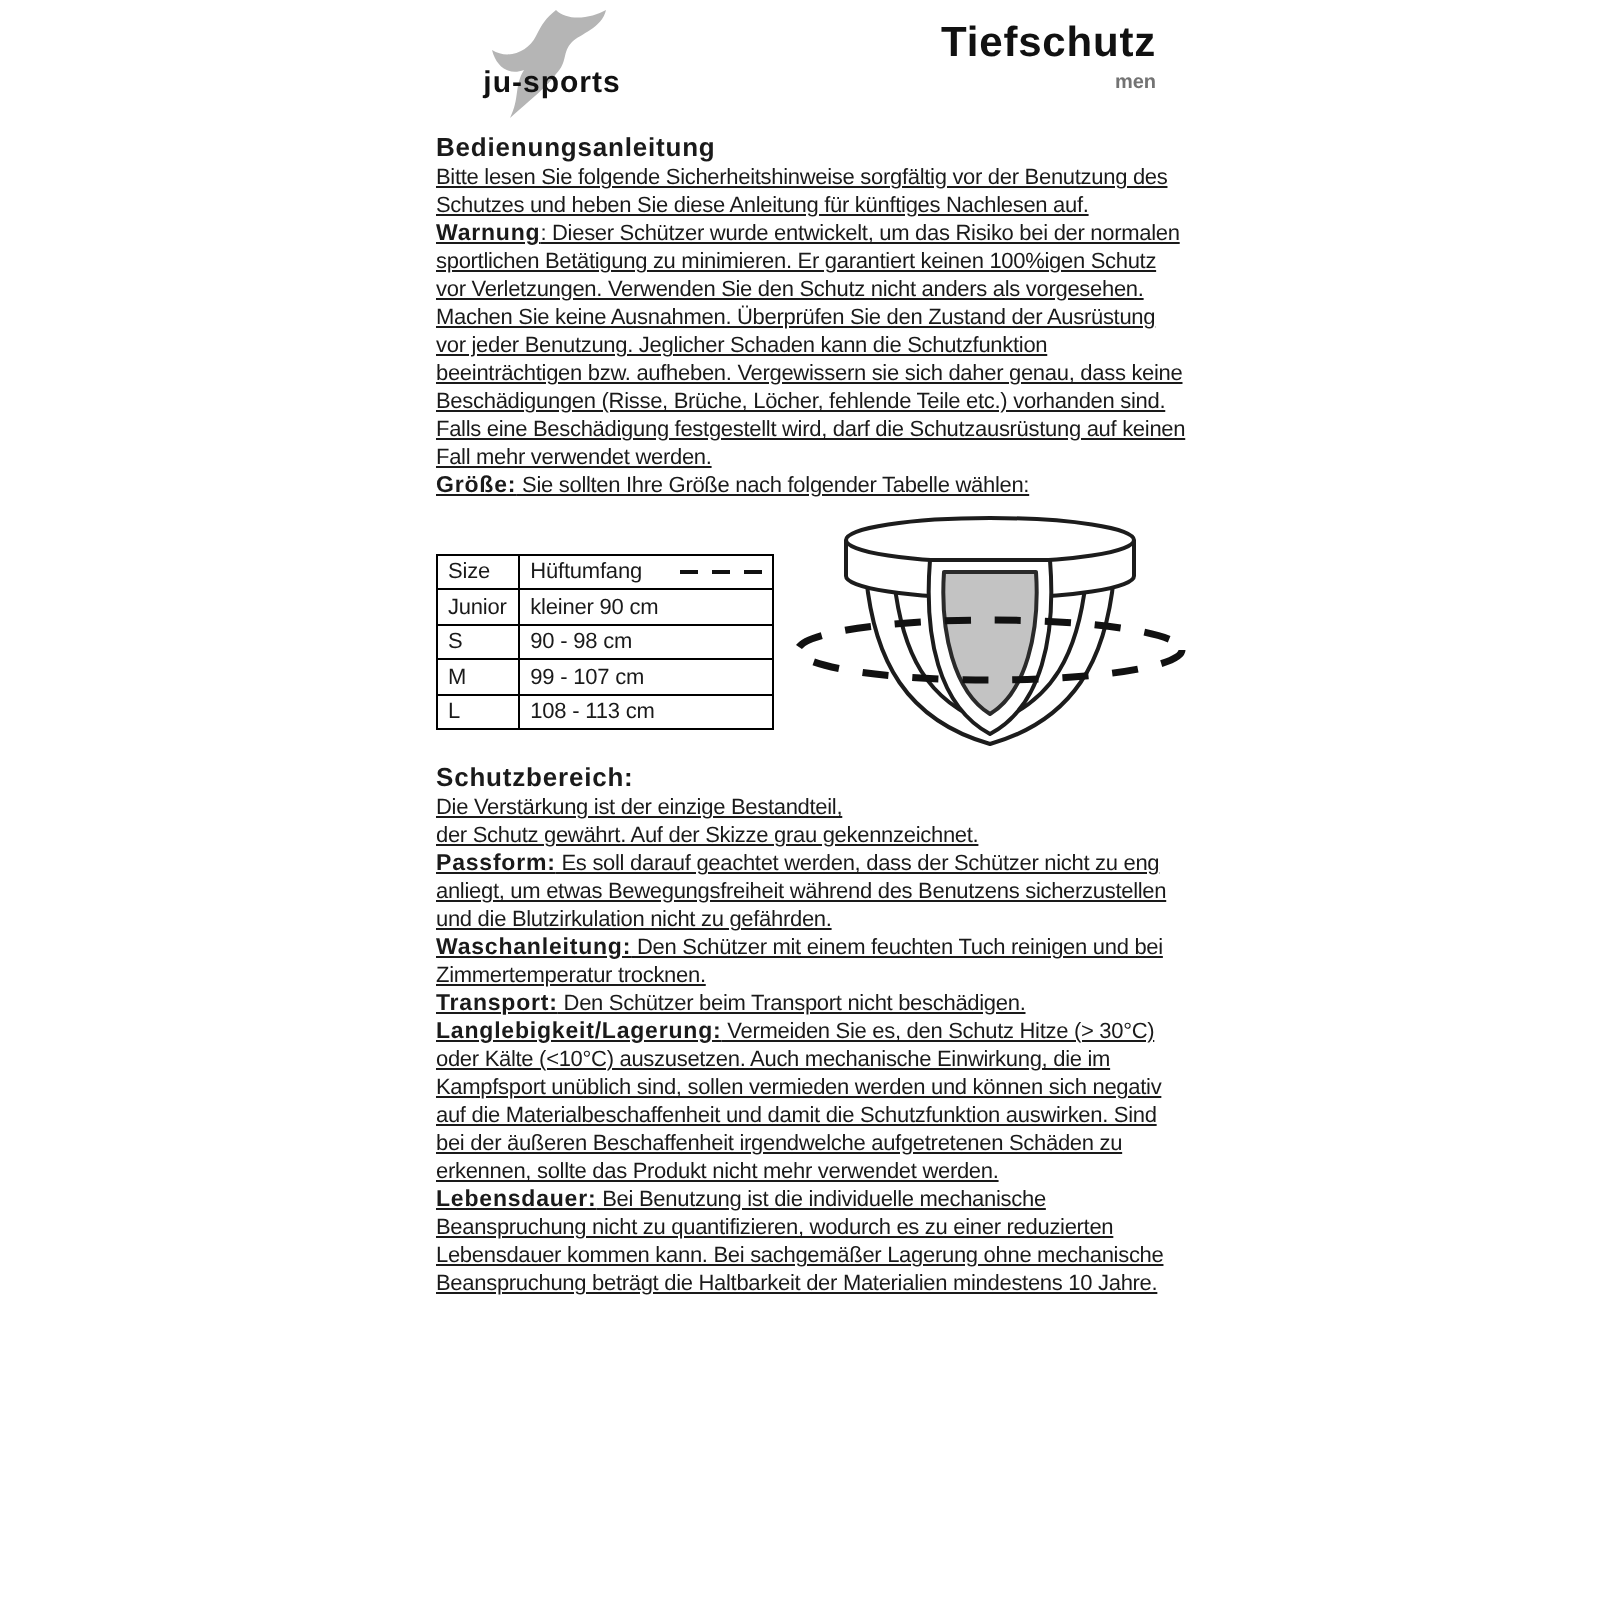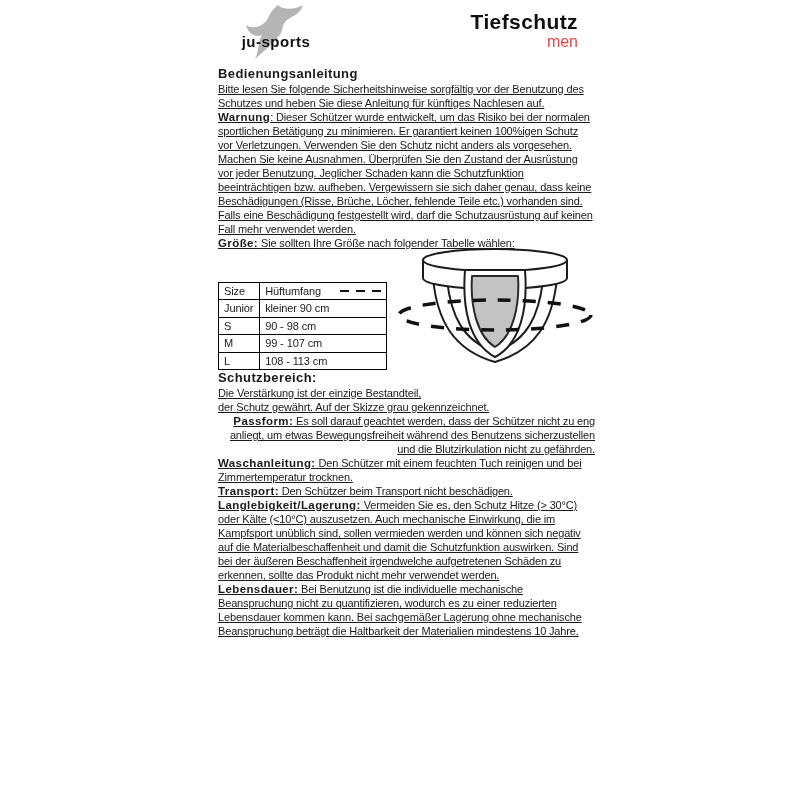--- a/index.html
+++ b/index.html
@@ -6,42 +6,42 @@
   .page{position:relative;width:800px;height:800px;background:#ffffff;overflow:hidden;
         font-family:"Liberation Sans",sans-serif;color:#1a1a1a;}
 
   
   .logo{position:absolute;left:220px;top:4px;width:112px;height:56px;}
   .logo svg{position:absolute;left:24px;top:0;width:64px;height:56px;}
   .brand{position:absolute;left:0;top:29px;width:112px;text-align:center;
          font-weight:bold;font-size:15px;letter-spacing:.5px;color:#111;}
   .titlebox{position:absolute;right:222px;top:10px;text-align:right;}
   .title{font-size:21px;font-weight:bold;letter-spacing:.4px;color:#111;line-height:24px;}
-  .subtitle{font-size:16px;color:#ef4444;line-height:15px;}
+  .subtitle{font-size:10px;color:#737373;line-height:15px;font-weight:bold;}
 
   
   .content{position:absolute;left:218px;top:66px;width:377px;font-size:11px;
            line-height:14px;letter-spacing:-.15px;}
   .content p{margin:0;text-decoration:underline;}
   h2.blockhead{font-size:13px;font-weight:bold;letter-spacing:.4px;margin:0;line-height:16px;}
   .lbl{font-weight:bold;font-size:11.5px;letter-spacing:.4px;}
   .prelines{white-space:pre-line;}
   .mt-intro-text{margin-top:1px;}
   .mt-warnung{margin-top:17px;}
   .mt-groesse{margin-top:17px;}
   .mt-schutzbereich{margin-top:9px;}
   .mt-after-head{margin-top:1px;}
-  .mt-passform{margin-top:14px;text-align:right;}
+  .mt-passform{margin-top:14px;}
   .mt-wasch{margin-top:17px;}
   .mt-transport{margin-top:15px;}
   .mt-langlebigkeit{margin-top:11px;}
   .mt-lebensdauer{margin-top:18px;}
 
   
-  .size-area{display:flex;align-items:flex-end;height:120px;}
+  .size-area{display:flex;align-items:center;margin-top:11px;height:120px;}
   table.sizes{border-collapse:collapse;width:170px;font-size:11px;letter-spacing:-.1px;}
   table.sizes td{border:1.5px solid #000;padding:1px 5px;height:14.5px;vertical-align:middle;}
   table.sizes td.c1{width:52px;}
   .hcell{display:flex;justify-content:space-between;align-items:center;gap:12px;}
   .dashline{display:inline-flex;align-items:center;}
   .dashline i{display:inline-block;width:9px;height:2.5px;background:#111;margin-left:7px;}
   .diagram{margin-left:8px;margin-top:-9px;flex:0 0 auto;}
 
   
 </style>

